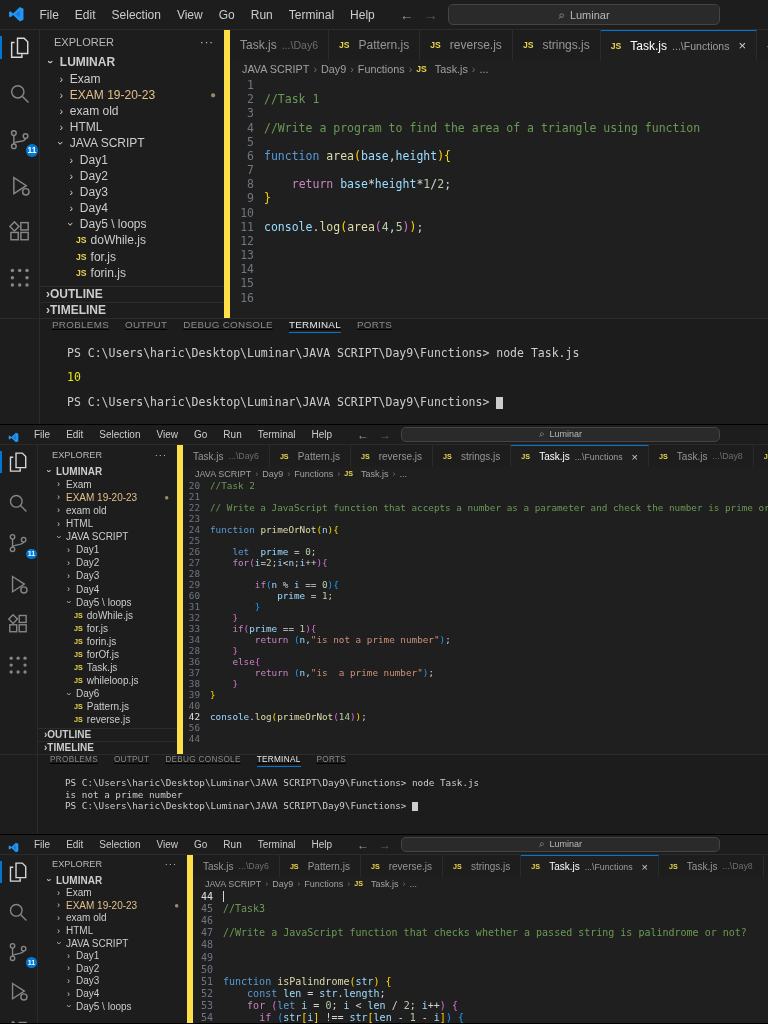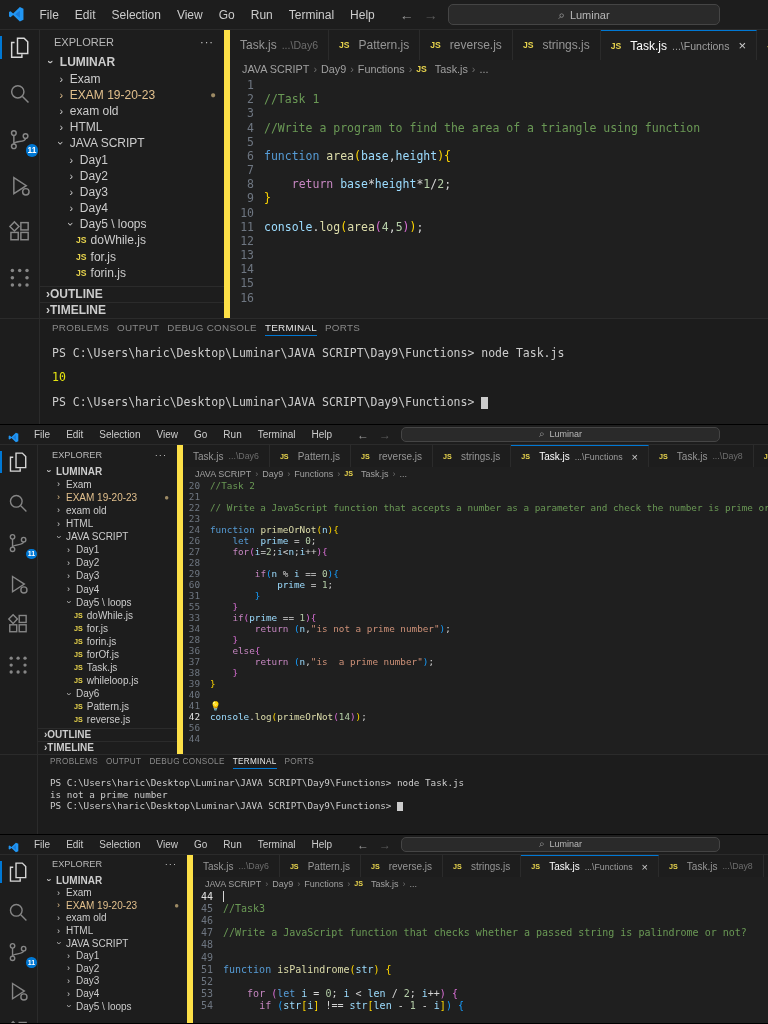--- a/index.html
+++ b/index.html
@@ -57,25 +57,25 @@
   .code-line .txt { flex:1; overflow:hidden; }
   .bulb { color:#ffcc00; margin-right:2px; font-size:calc(var(--cfs) * .95); }
   .caret { display:inline-block; width:1px; height:calc(var(--lh) * .9); background:#d4d4d4; vertical-align:middle; }
   .tk-cm{color:#6a9955;} .tk-kw{color:#569cd6;} .tk-ct{color:#c586c0;} .tk-fn{color:#dcdcaa;}
   .tk-vr{color:#9cdcfe;} .tk-nm{color:#b5cea8;} .tk-st{color:#ce9178;} .tk-p{color:#d4d4d4;}
   .tk-b1{color:#ffd700;} .tk-b2{color:#da70d6;} .tk-b3{color:#179fff;}
 
   .panel { border-top:1px solid #2b2b2b; background:#1c1c1c; flex:none; display:flex; }
   .panel-pad { width:var(--abw); flex:none; border-right:1px solid #2b2b2b; background:#1d1d1d; }
   .panel-main { flex:1; min-width:0; padding-left:12px; }
-  .panel-tabs { height:var(--ptabh); display:flex; gap:8px; align-items:center; padding-bottom:2px; }
+  .panel-tabs { height:var(--ptabh); display:flex; gap:16px; align-items:flex-start; padding-bottom:2px;text-decoration:underline; }
   .ptab { color:#8a8a8a; font-size:calc(var(--ui) * .82); letter-spacing:.3px; padding-bottom:2px; border-bottom:1px solid transparent; white-space:nowrap; }
   .ptab.active { color:#e7e7e7; border-bottom:1px solid #0078d4; }
   .term { font-family:"DejaVu Sans Mono", monospace; font-size:var(--tfs); color:#cccccc; padding-top:5px; }
-  .term-line { height:var(--tlh); line-height:var(--tlh); white-space:pre; }
+  .term-line { height:var(--tlh); line-height:var(--tlh); white-space:pre;margin-left:15px; }
   .term-line.gap { height:calc(var(--tlh) * .55); }
   .tc-yellow { color:#e5e510; }
   .cursorblk { display:inline-block; width:.6em; height:1em; background:#cccccc; vertical-align:text-bottom; }
 </style>
 </head>
 <body>
 
 <div id="app">
     <section class="vswin w1">
       <header class="titlebar">
@@ -519,36 +519,36 @@
             <span>Task.js</span>
             <span class="sep">›</span>
             <span>...</span>
           </div>
           <div class="codearea">
             <div class="code-line"><span class="gut">20</span><span class="txt"><span class="tk-cm">//Task 2</span></span></div>
             <div class="code-line"><span class="gut">21</span><span class="txt"></span></div>
             <div class="code-line"><span class="gut">22</span><span class="txt"><span class="tk-cm">// Write a JavaScript function that accepts a number as a parameter and check the number is prime or not</span></span></div>
             <div class="code-line"><span class="gut">23</span><span class="txt"></span></div>
             <div class="code-line"><span class="gut">24</span><span class="txt"><span class="tk-kw">function</span><span class="tk-p"> </span><span class="tk-fn">primeOrNot</span><span class="tk-b1">(</span><span class="tk-vr">n</span><span class="tk-b1">){</span></span></div>
+            <div class="code-line"><span class="gut">25</span><span class="txt"></span></div>
             <div class="code-line"><span class="gut">26</span><span class="txt"><span class="tk-p">    </span><span class="tk-kw">let</span><span class="tk-p">  </span><span class="tk-vr">prime</span><span class="tk-p"> = </span><span class="tk-nm">0</span><span class="tk-p">;</span></span></div>
             <div class="code-line"><span class="gut">27</span><span class="txt"><span class="tk-p">    </span><span class="tk-ct">for</span><span class="tk-b2">(</span><span class="tk-vr">i</span><span class="tk-p">=</span><span class="tk-nm">2</span><span class="tk-p">;</span><span class="tk-vr">i</span><span class="tk-p">&lt;</span><span class="tk-vr">n</span><span class="tk-p">;</span><span class="tk-vr">i</span><span class="tk-p">++</span><span class="tk-b2">){</span></span></div>
             <div class="code-line"><span class="gut">28</span><span class="txt"></span></div>
             <div class="code-line"><span class="gut">29</span><span class="txt"><span class="tk-p">        </span><span class="tk-ct">if</span><span class="tk-b3">(</span><span class="tk-vr">n</span><span class="tk-p"> % </span><span class="tk-vr">i</span><span class="tk-p"> == </span><span class="tk-nm">0</span><span class="tk-b3">){</span></span></div>
             <div class="code-line"><span class="gut">60</span><span class="txt"><span class="tk-p">            </span><span class="tk-vr">prime</span><span class="tk-p"> = </span><span class="tk-nm">1</span><span class="tk-p">;</span></span></div>
             <div class="code-line"><span class="gut">31</span><span class="txt"><span class="tk-p">        </span><span class="tk-b3">}</span></span></div>
-            <div class="code-line"><span class="gut">55</span><span class="txt"><span class="tk-p">    </span><span class="tk-b2">}</span></span></div>
+            <div class="code-line"><span class="gut">32</span><span class="txt"><span class="tk-p">    </span><span class="tk-b2">}</span></span></div>
             <div class="code-line"><span class="gut">33</span><span class="txt"><span class="tk-p">    </span><span class="tk-ct">if</span><span class="tk-b2">(</span><span class="tk-vr">prime</span><span class="tk-p"> == </span><span class="tk-nm">1</span><span class="tk-b2">){</span></span></div>
             <div class="code-line"><span class="gut">34</span><span class="txt"><span class="tk-p">        </span><span class="tk-ct">return</span><span class="tk-p"> </span><span class="tk-b3">(</span><span class="tk-vr">n</span><span class="tk-p">,</span><span class="tk-st">"is not a prime number"</span><span class="tk-b3">)</span><span class="tk-p">;</span></span></div>
             <div class="code-line"><span class="gut">28</span><span class="txt"><span class="tk-p">    </span><span class="tk-b2">}</span></span></div>
             <div class="code-line"><span class="gut">36</span><span class="txt"><span class="tk-p">    </span><span class="tk-ct">else</span><span class="tk-b2">{</span></span></div>
             <div class="code-line"><span class="gut">37</span><span class="txt"><span class="tk-p">        </span><span class="tk-ct">return</span><span class="tk-p"> </span><span class="tk-b3">(</span><span class="tk-vr">n</span><span class="tk-p">,</span><span class="tk-st">"is  a prime number"</span><span class="tk-b3">)</span><span class="tk-p">;</span></span></div>
             <div class="code-line"><span class="gut">38</span><span class="txt"><span class="tk-p">    </span><span class="tk-b2">}</span></span></div>
             <div class="code-line"><span class="gut">39</span><span class="txt"><span class="tk-b1">}</span></span></div>
             <div class="code-line"><span class="gut">40</span><span class="txt"></span></div>
-            <div class="code-line"><span class="gut">41</span><span class="txt"><span class="bulb">💡</span></span></div>
             <div class="code-line cur"><span class="gut">42</span><span class="txt"><span class="tk-vr">console</span><span class="tk-p">.</span><span class="tk-fn">log</span><span class="tk-b1">(</span><span class="tk-fn">primeOrNot</span><span class="tk-b2">(</span><span class="tk-nm">14</span><span class="tk-b2">)</span><span class="tk-b1">)</span><span class="tk-p">;</span></span></div>
             <div class="code-line"><span class="gut">56</span><span class="txt"></span></div>
             <div class="code-line"><span class="gut">44</span><span class="txt"></span></div>
           </div>
         </div>
       </div>
       <div class="panel" style="height: 80px;">
         <div class="panel-pad"></div>
         <div class="panel-main">
           <div class="panel-tabs">
@@ -724,21 +724,22 @@
             <span class="sep">›</span>
             <span>...</span>
           </div>
           <div class="codearea">
             <div class="code-line cur"><span class="gut">44</span><span class="txt"><span class="caret"></span></span></div>
             <div class="code-line"><span class="gut">45</span><span class="txt"><span class="tk-cm">//Task3</span></span></div>
             <div class="code-line"><span class="gut">46</span><span class="txt"></span></div>
             <div class="code-line"><span class="gut">47</span><span class="txt"><span class="tk-cm">//Write a JavaScript function that checks whether a passed string is palindrome or not?</span></span></div>
             <div class="code-line"><span class="gut">48</span><span class="txt"></span></div>
             <div class="code-line"><span class="gut">49</span><span class="txt"></span></div>
+            <div class="code-line"><span class="gut">50</span><span class="txt"></span></div>
             <div class="code-line"><span class="gut">51</span><span class="txt"><span class="tk-kw">function</span><span class="tk-p"> </span><span class="tk-fn">isPalindrome</span><span class="tk-b1">(</span><span class="tk-vr">str</span><span class="tk-b1">)</span><span class="tk-p"> </span><span class="tk-b1">{</span></span></div>
-            <div class="code-line"><span class="gut">52</span></div>
+            <div class="code-line"><span class="gut">52</span><span class="txt"><span class="tk-p">    </span><span class="tk-kw">const</span><span class="tk-p"> </span><span class="tk-vr">len</span><span class="tk-p"> = </span><span class="tk-vr">str</span><span class="tk-p">.</span><span class="tk-vr">length</span><span class="tk-p">;</span></span></div>
             <div class="code-line"><span class="gut">53</span><span class="txt"><span class="tk-p">    </span><span class="tk-ct">for</span><span class="tk-p"> </span><span class="tk-b2">(</span><span class="tk-kw">let</span><span class="tk-p"> </span><span class="tk-vr">i</span><span class="tk-p"> = </span><span class="tk-nm">0</span><span class="tk-p">; </span><span class="tk-vr">i</span><span class="tk-p"> &lt; </span><span class="tk-vr">len</span><span class="tk-p"> / </span><span class="tk-nm">2</span><span class="tk-p">; </span><span class="tk-vr">i</span><span class="tk-p">++</span><span class="tk-b2">)</span><span class="tk-p"> </span><span class="tk-b2">{</span></span></div>
             <div class="code-line"><span class="gut">54</span><span class="txt"><span class="tk-p">      </span><span class="tk-ct">if</span><span class="tk-p"> </span><span class="tk-b3">(</span><span class="tk-vr">str</span><span class="tk-b1">[</span><span class="tk-vr">i</span><span class="tk-b1">]</span><span class="tk-p"> !== </span><span class="tk-vr">str</span><span class="tk-b1">[</span><span class="tk-vr">len</span><span class="tk-p"> - </span><span class="tk-nm">1</span><span class="tk-p"> - </span><span class="tk-vr">i</span><span class="tk-b1">]</span><span class="tk-b3">)</span><span class="tk-p"> </span><span class="tk-b3">{</span></span></div>
           </div>
         </div>
       </div>
     </section>
   </div>
 
 </body></html>

